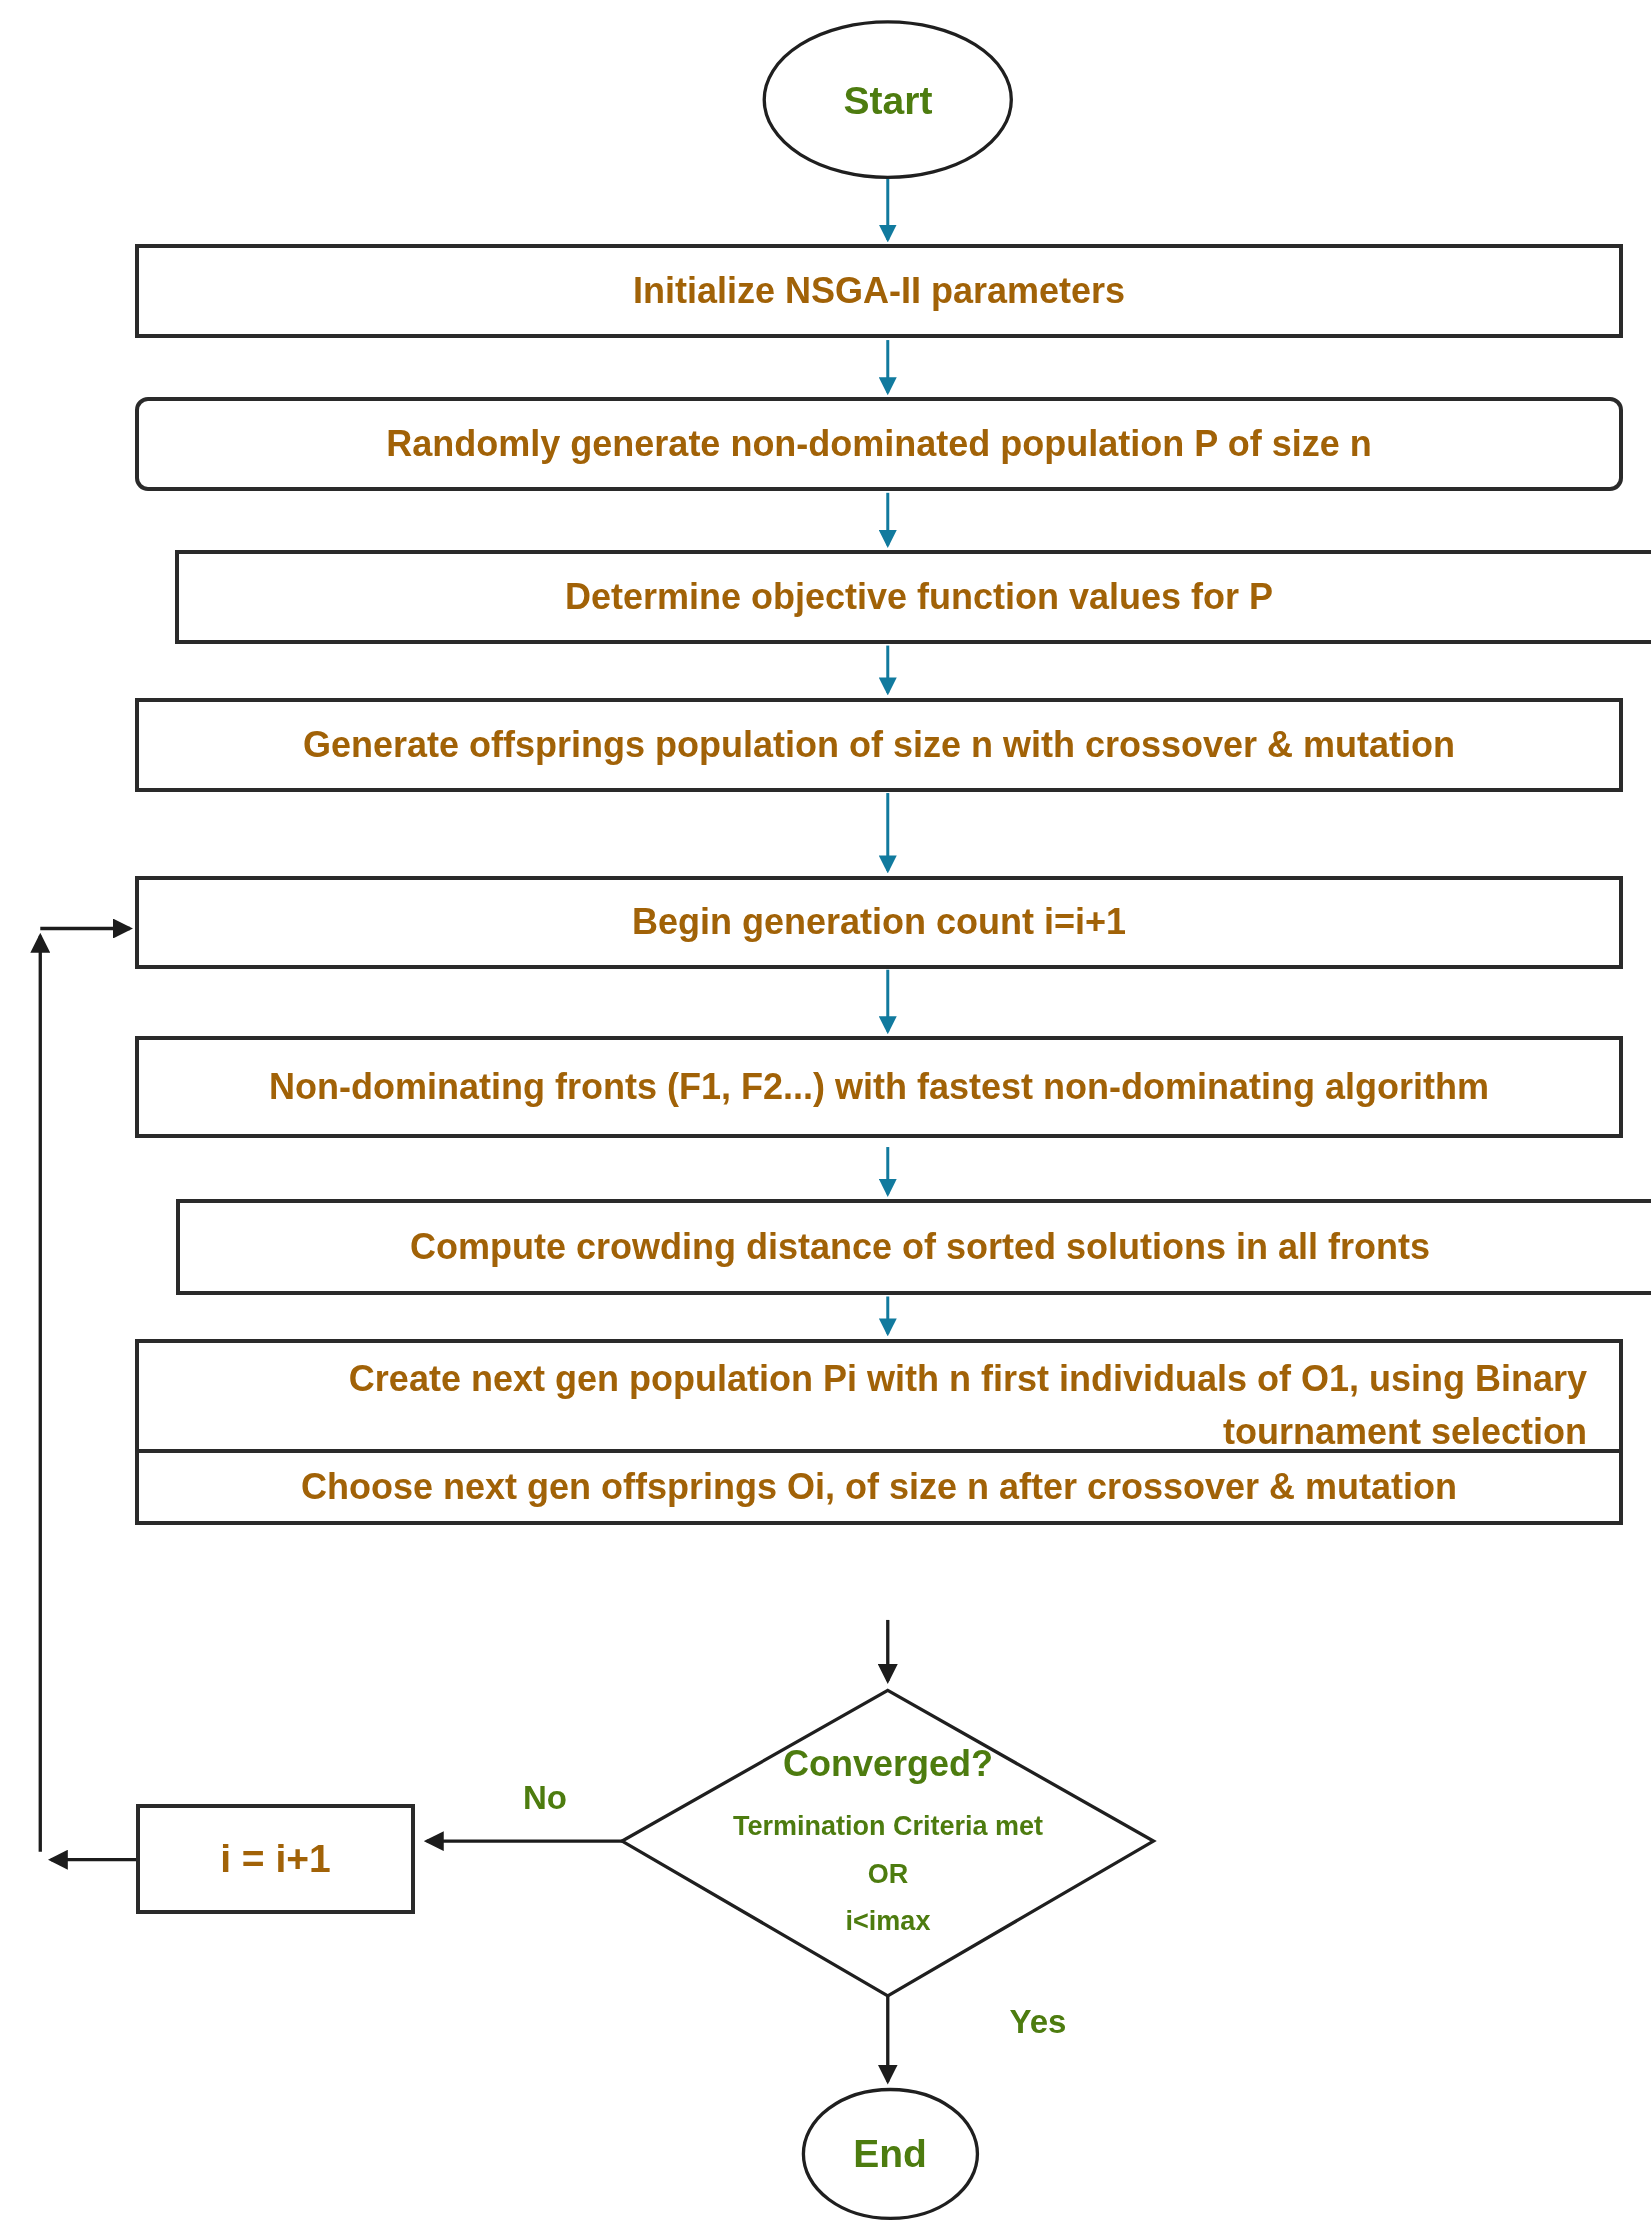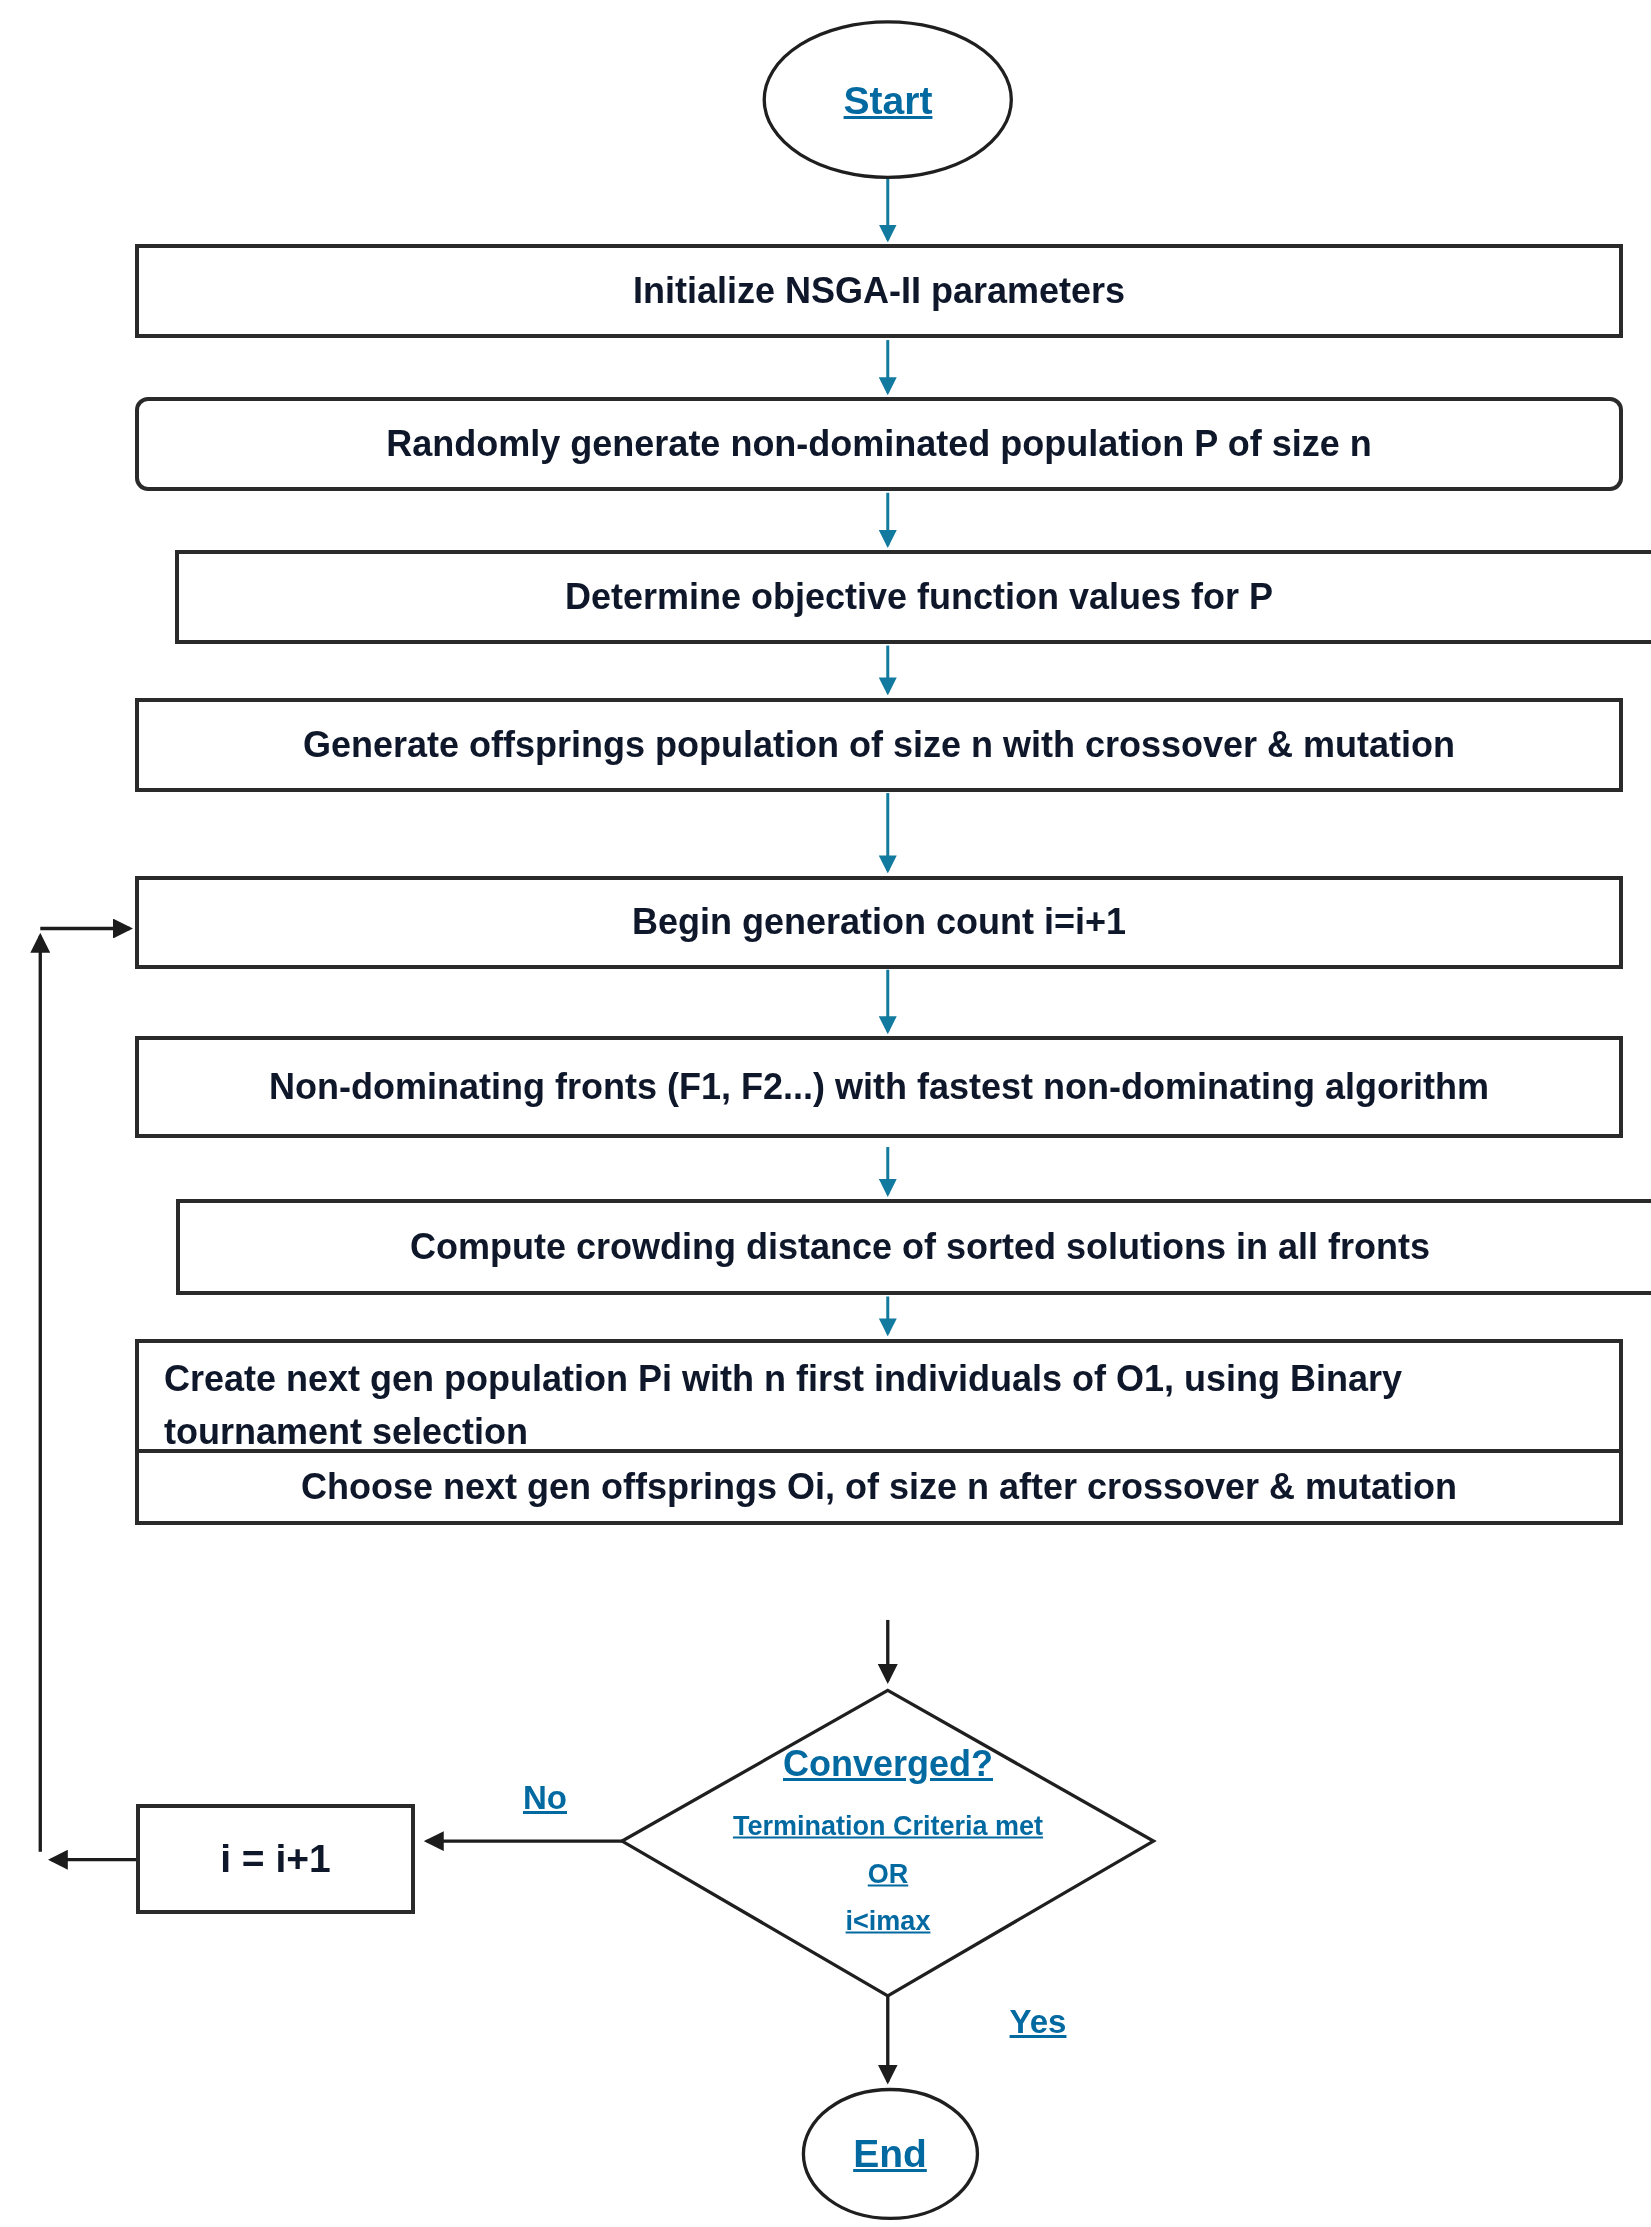--- a/index.html
+++ b/index.html
@@ -14,42 +14,41 @@
   .teal{stroke:#117a9e;stroke-width:4.5;fill:none;}
   .blk{stroke:#1c1c1c;stroke-width:5;fill:none;}
   .term{fill:#ffffff;stroke:#1f1f1f;stroke-width:5;}
   .diamond{fill:#ffffff;stroke:#1f1f1f;stroke-width:5;}
   .box{
     position:absolute;
     box-sizing:border-box;
     background:#ffffff;
     border:4.7px solid #2a2a2a;
     display:flex;align-items:center;justify-content:center;
-    text-align:left;
-    font-weight:700;color:#0f172a;
+    text-align:right;
+    font-weight:700;color:#a16207;
     font-size:36px;line-height:1.45;
-    padding:0 25px;
+    padding:0 32px;
   }
   .mainbox{left:135px;width:1488px;}
   #s1{top:244px;height:94px;}
   #s2{top:397px;height:94px;border-radius:13px;}
   #s3{top:550px;height:94px;margin-left:40px;}
   #s4{top:698px;height:94px;}
   #s5{top:876px;height:93px;}
   #s6{top:1036px;height:102px;}
   #s7{top:1199px;height:96px;margin-left:41px;}
   #s8{top:1339px;height:133px;}
   #s9{top:1449px;height:76px;}
   #loopbox{left:136px;top:1804px;width:279px;height:110px;font-size:39px;}
   .flabel{
     position:absolute;
     transform:translate(-50%,-50%);
-    font-weight:700;color:#0369a1;
+    font-weight:700;color:#4d7c0f;
     white-space:nowrap;
-    text-decoration:underline;
   }
   #start-label{left:888px;top:101px;font-size:39px;}
   #end-label{left:890px;top:2154px;font-size:39px;}
   #dq{left:888px;top:1764px;font-size:36px;}
   #dc{left:888px;top:1826px;font-size:27px;}
   #do{left:888px;top:1874px;font-size:27px;}
   #di{left:888px;top:1921px;font-size:27px;}
   #no-label{left:545px;top:1798px;font-size:33px;}
   #yes-label{left:1038px;top:2022px;font-size:33px;}
 </style>

